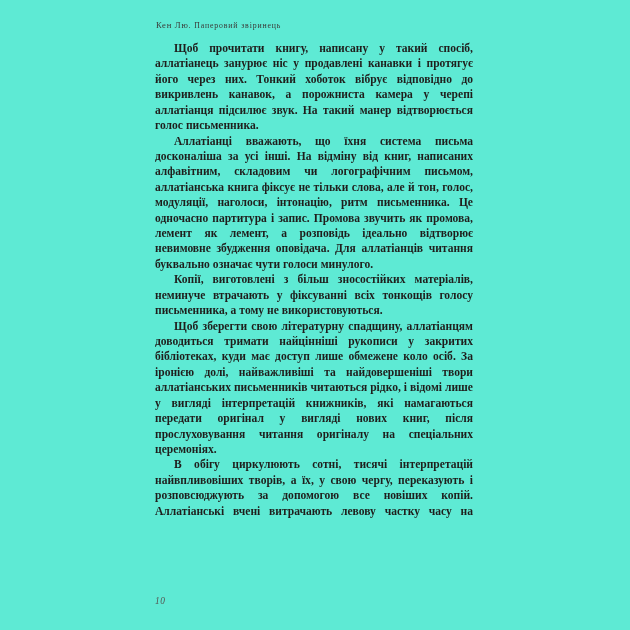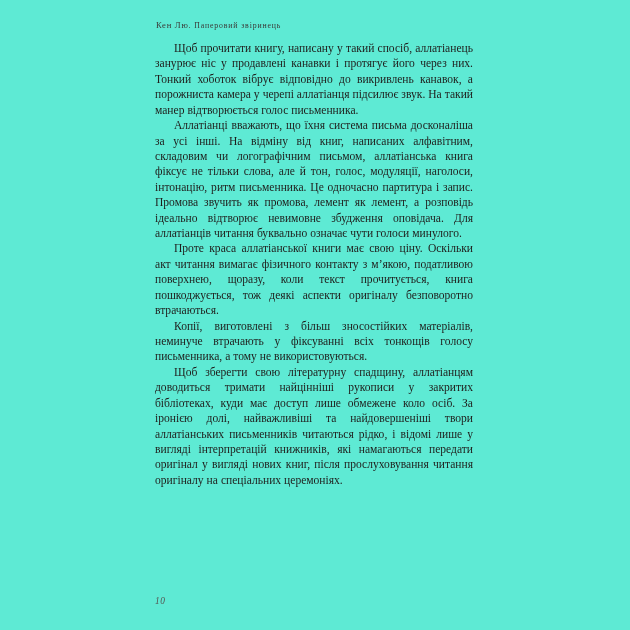--- a/index.html
+++ b/index.html
@@ -50,20 +50,21 @@
     margin: 0;
     font-size: 11.55px;
     line-height: 15.42px;
     text-align: justify;
     text-justify: inter-word;
     text-indent: 19px;
     color: #1f1e1c;
     hyphens: manual;
     -webkit-hyphens: manual;
     word-spacing: 0.1px;
+    font-weight: bold;
   }
 
   
   .para.continues::after {
     content: "";
     display: inline-block;
     width: 100%;
   }
 
   
@@ -83,20 +84,20 @@
 <div class="page">
 
   <div class="running-head">
     <span class="author">Кен Лю.</span>
     <span class="title-sc">Паперовий звіринець</span>
   </div>
 
   <div class="textblock">
     <p class="para">Щоб прочитати книгу, написану у такий спосіб, аллатіанець занурює ніс у продавлені канавки і протягує його через них. Тонкий хоботок вібрує відповідно до викривлень канавок, а порожниста камера у черепі аллатіанця підсилює звук. На такий манер відтворюється голос письменника.</p>
     <p class="para">Аллатіанці вважають, що їхня система письма досконаліша за усі інші. На відміну від книг, написаних алфавітним, складовим чи логографічним письмом, аллатіанська книга фіксує не тільки слова, але й тон, голос, модуляції, наголоси, інтонацію, ритм письменника. Це одночасно партитура і запис. Промова звучить як промова, лемент як лемент, а розповідь ідеально відтворює невимовне збудження оповідача. Для аллатіанців читання буквально означає чути голоси минулого.</p>
-    <p class="para">Проте краса аллатіанської книги має свою ціну. Оскільки акт читання вимагає фізичного контакту з м’якою, податливою поверхнею, щоразу, коли текст прочитується, книга пошкоджується, тож деякі аспекти оригіналу безповоротно втрачаються.</p>
     <p class="para">Копії, виготовлені з більш зносостійких матеріалів, неминуче втрачають у фіксуванні всіх тонкощів голосу письменника, а тому не використовуються.</p>
     <p class="para">Щоб зберегти свою літературну спадщину, аллатіанцям доводиться тримати найцінніші рукописи у закритих бібліотеках, куди має доступ лише обмежене коло осіб. За іронією долі, найважливіші та найдовершеніші твори аллатіанських письменників читаються рідко, і відомі лише у вигляді інтерпретацій книжників, які намагаються передати оригінал у вигляді нових книг, після прослуховування читання оригіналу на спеціальних церемоніях.</p>
+    <p class="para continues">В обігу циркулюють сотні, тисячі інтерпретацій найвпливовіших творів, а їх, у свою чергу, переказують і розповсюджують за допомогою все новіших копій. Аллатіанські вчені витрачають левову частку часу на</p>
   </div>
 
   <div class="folio">10</div>
 
 </div>
 
 </body></html>

